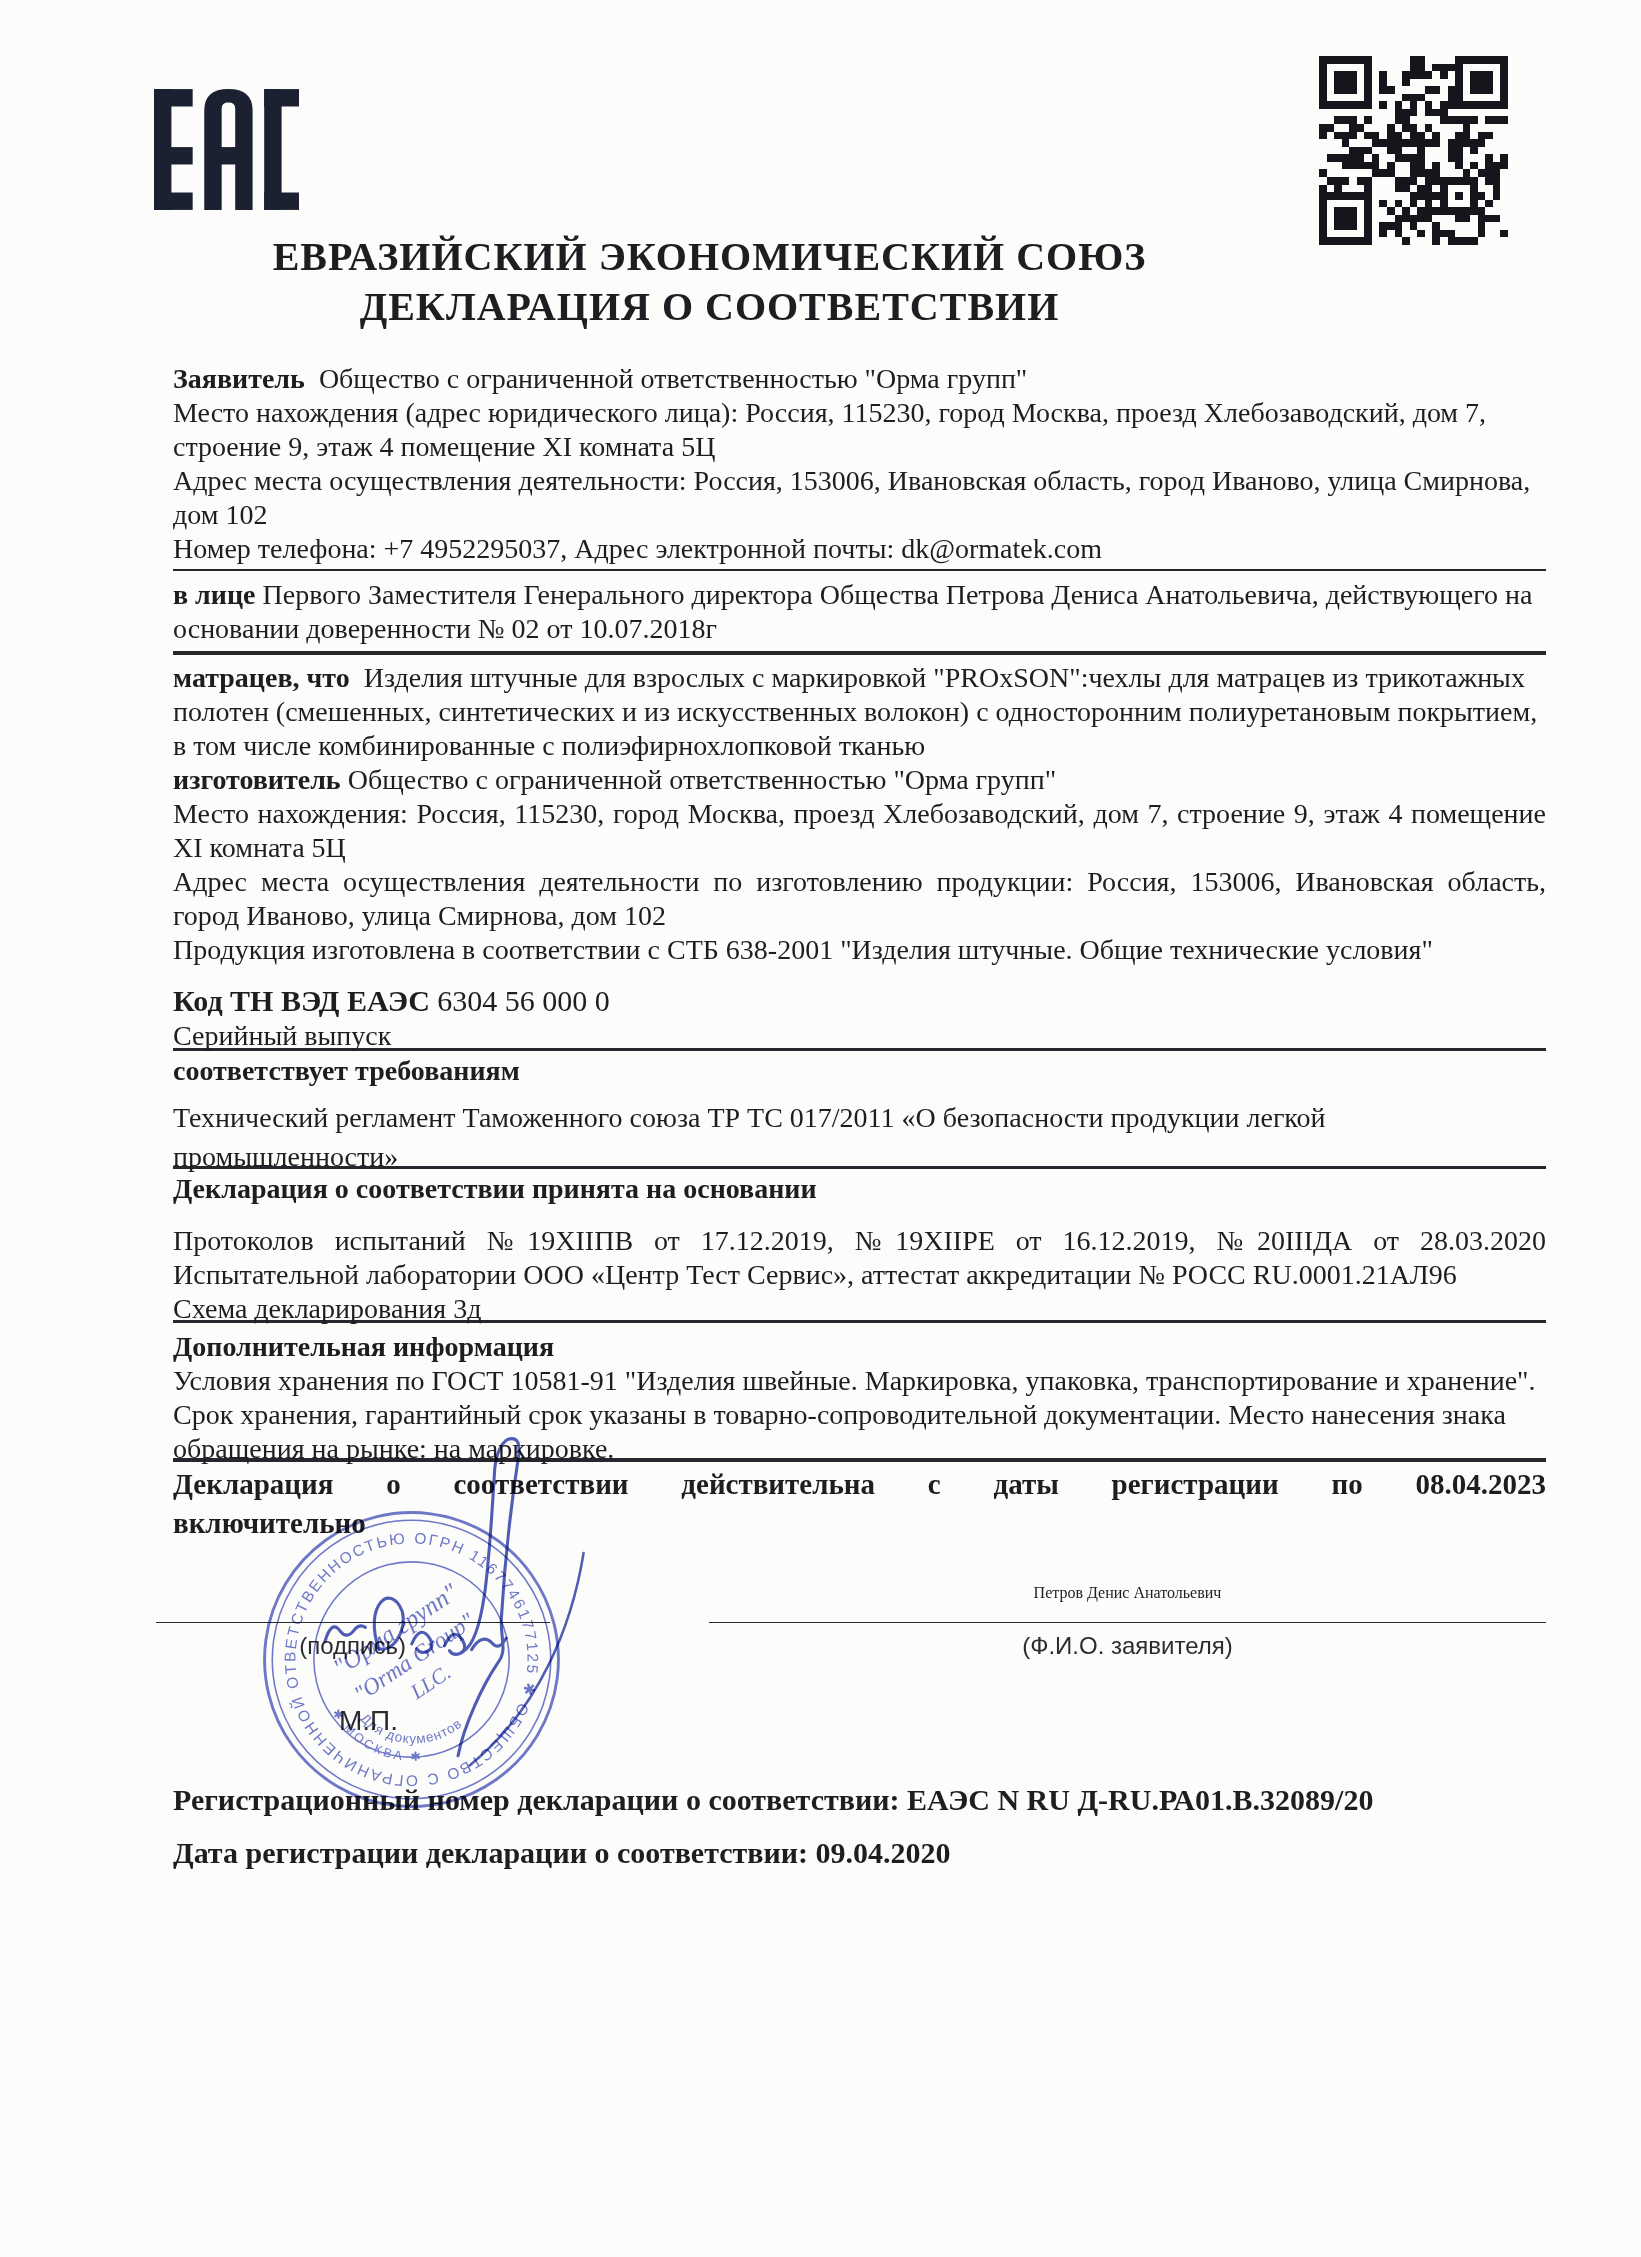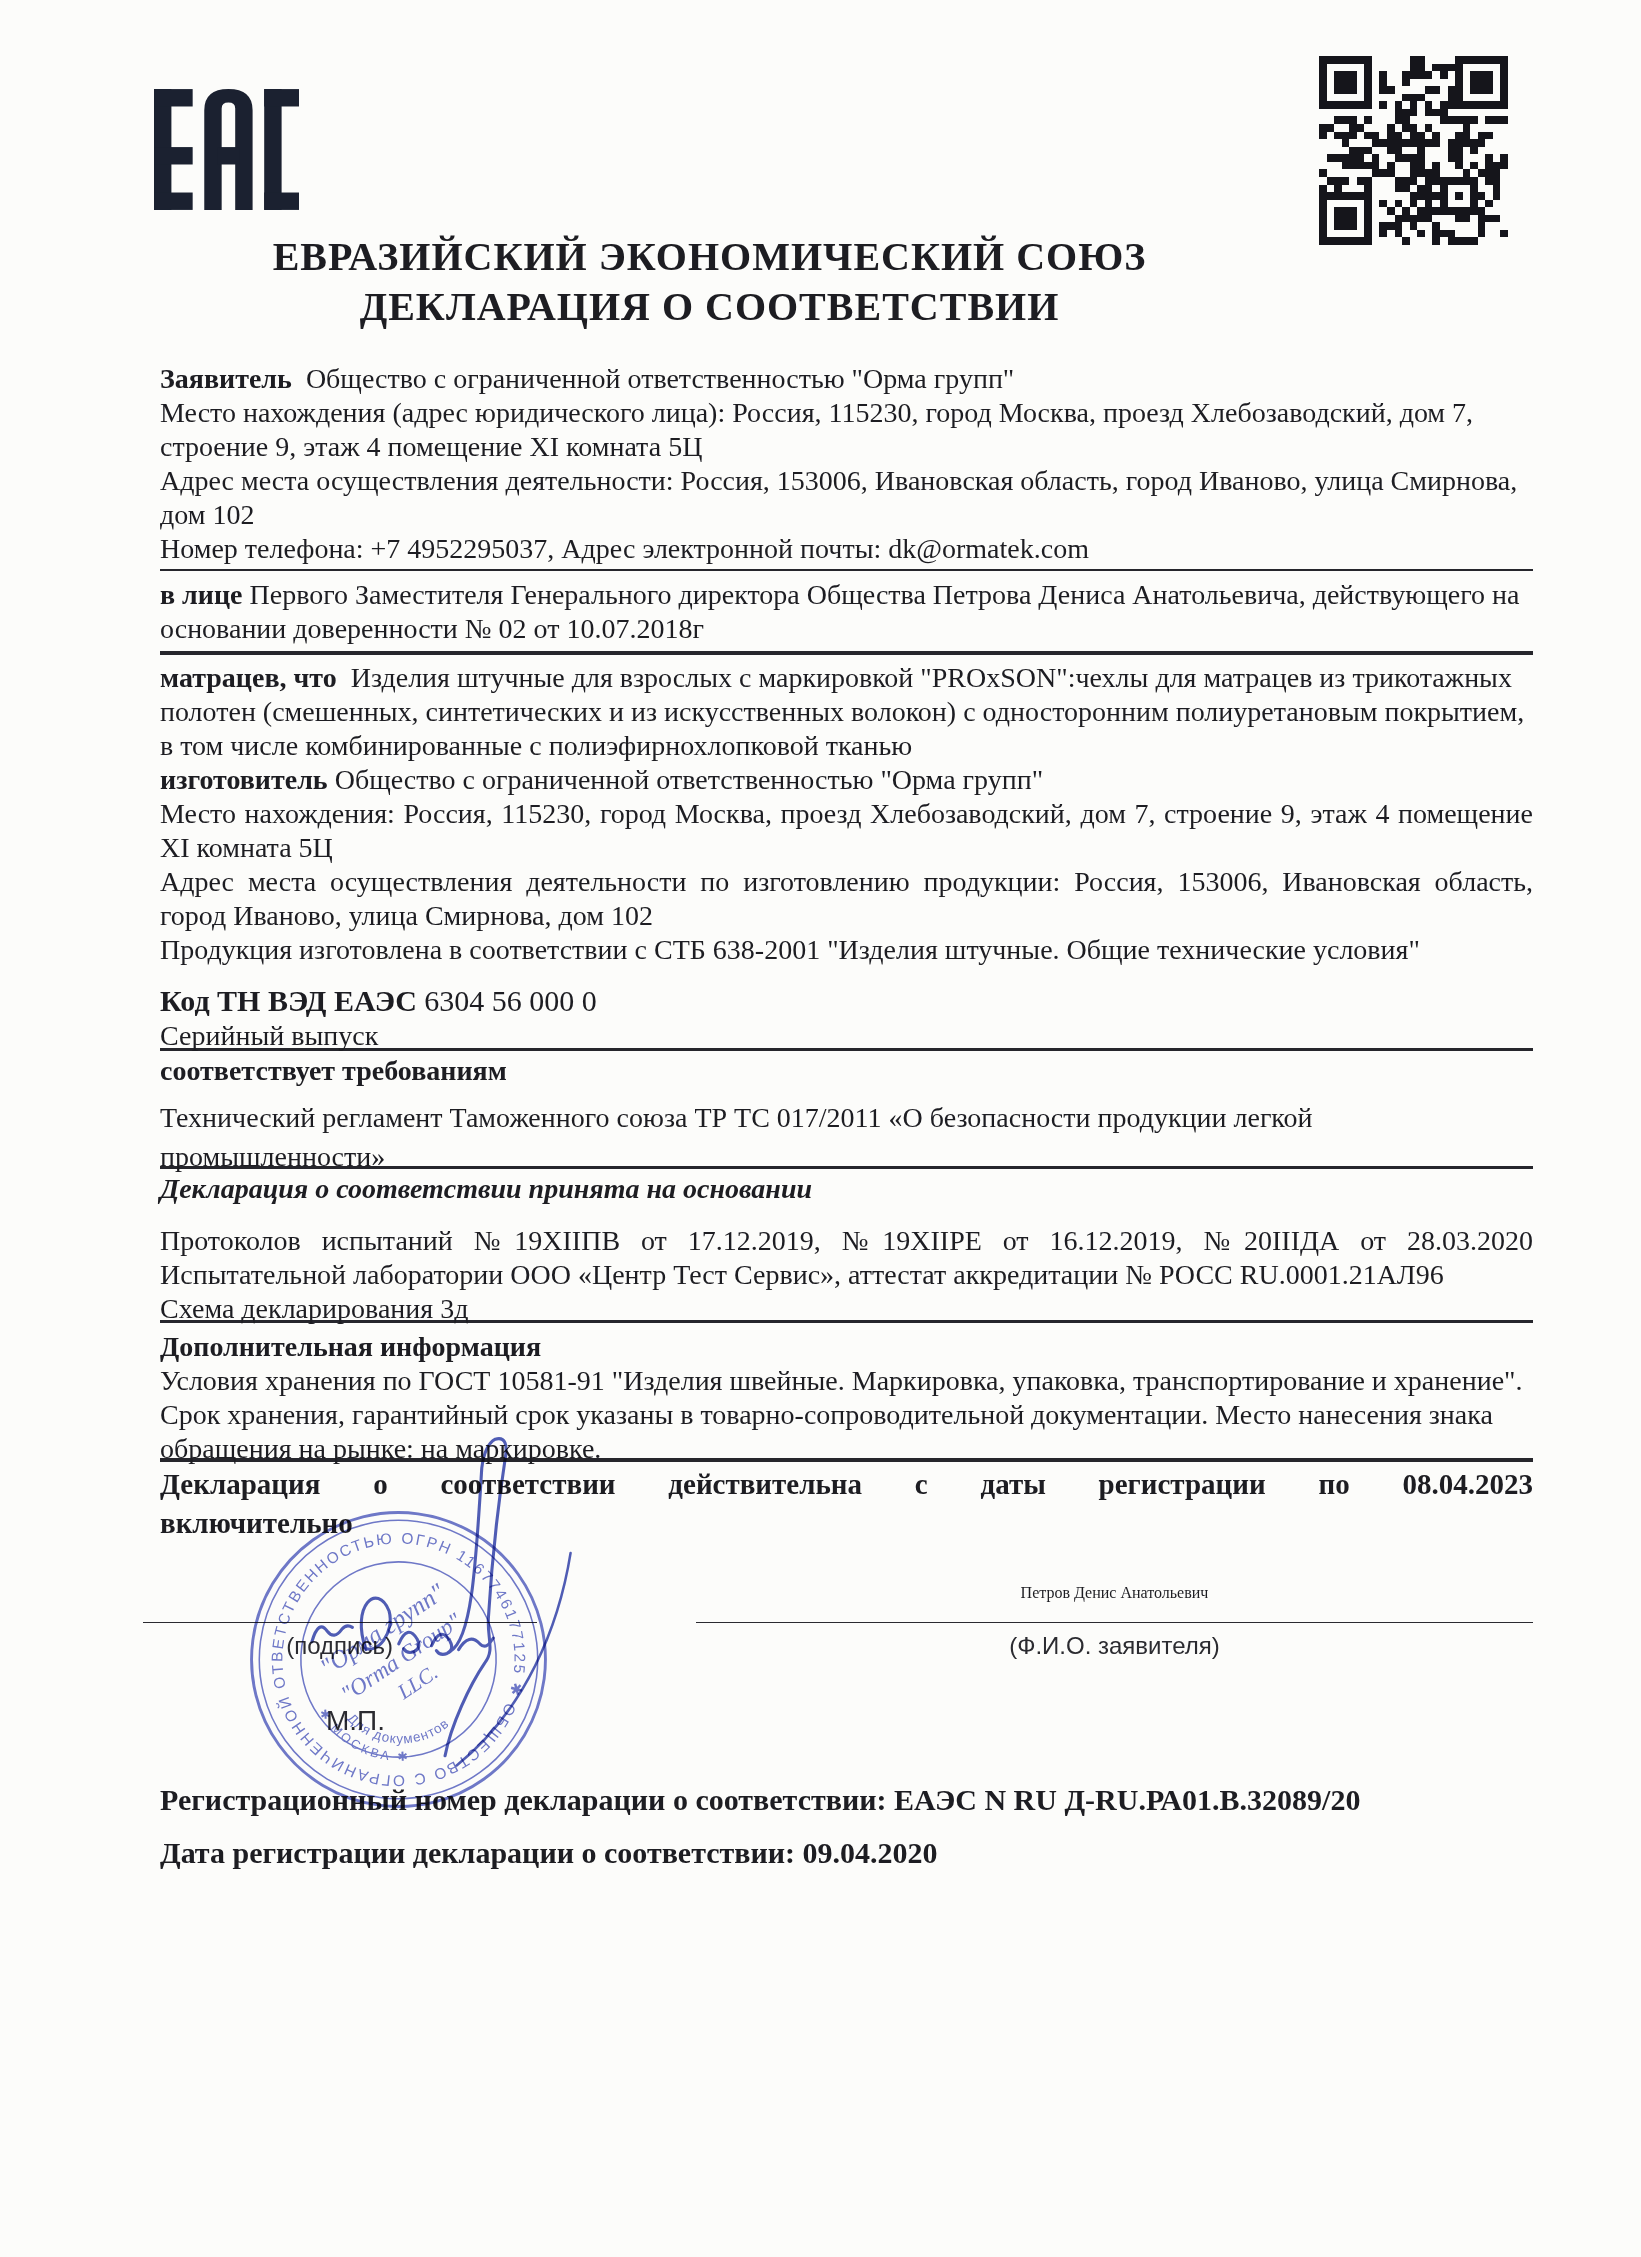--- a/index.html
+++ b/index.html
@@ -11,37 +11,37 @@
   }
   
   .eac-logo{position:absolute;left:154px;top:89px;width:145px;height:121px;}
   .qr{position:absolute;left:1319px;top:56px;width:189px;height:189px;}
   .title{
     position:absolute;top:232px;left:58px;width:1303px;
     text-align:center;font-weight:bold;font-size:40px;line-height:50px;
     letter-spacing:1px;white-space:nowrap;
   }
   
-  .content{position:absolute;left:160px;top:362px;width:1373px;}
+  .content{position:absolute;left:173px;top:362px;width:1373px;}
   .content p{margin:0;font-size:28px;line-height:34px;}
   .b{font-weight:bold;}
   .just{text-align:justify;}
   hr{border:none;margin:0;background:#26262c;}
   .hr2{height:1.9px;} .hr3{height:2.9px;} .hr4{height:3.9px;}
   #hr-applicant{margin:2.9px 0 6.8px;}
   #hr-representative{margin:5.8px 0 5.8px;}
   #hr-serial{margin:-5.8px 0 3.9px;}
   #hr-compliance{margin:-10.6px 0 2.9px;}
   #hr-scheme{margin:-5.8px 0 6.8px;}
   #hr-additional{margin:-7.7px 0 2.9px;}
   .p-usl{line-height:35px;}
   .p-kod{margin-top:15.4px !important;font-size:30px !important;line-height:37px !important;}
   .p-sootv{margin-top:2.9px !important;}
   .p-tech{margin-top:9.7px !important;line-height:39px !important;}
-  .p-basis-lbl{margin-top:1.9px !important;font-style:italic;}
+  .p-basis-lbl{margin-top:1.9px !important;}
   .p-prot{margin-top:17.4px !important;}
   .p-dop{margin-top:6.8px !important;}
   .p-val{font-weight:bold;font-size:29px !important;line-height:39px !important;}
   .p-val1{text-align:justify;text-align-last:justify;}
   
   .sig-block{position:relative;height:237px;}
   .sig-name{position:absolute;top:41px;left:536px;width:837px;text-align:center;font-size:16px;}
   .sig-line{position:absolute;top:79px;height:0;border-top:1.9px solid #2a2a30;}
   .sig-line-left{left:-17.4px;width:394px;}
   .sig-line-right{left:536px;width:837px;}

